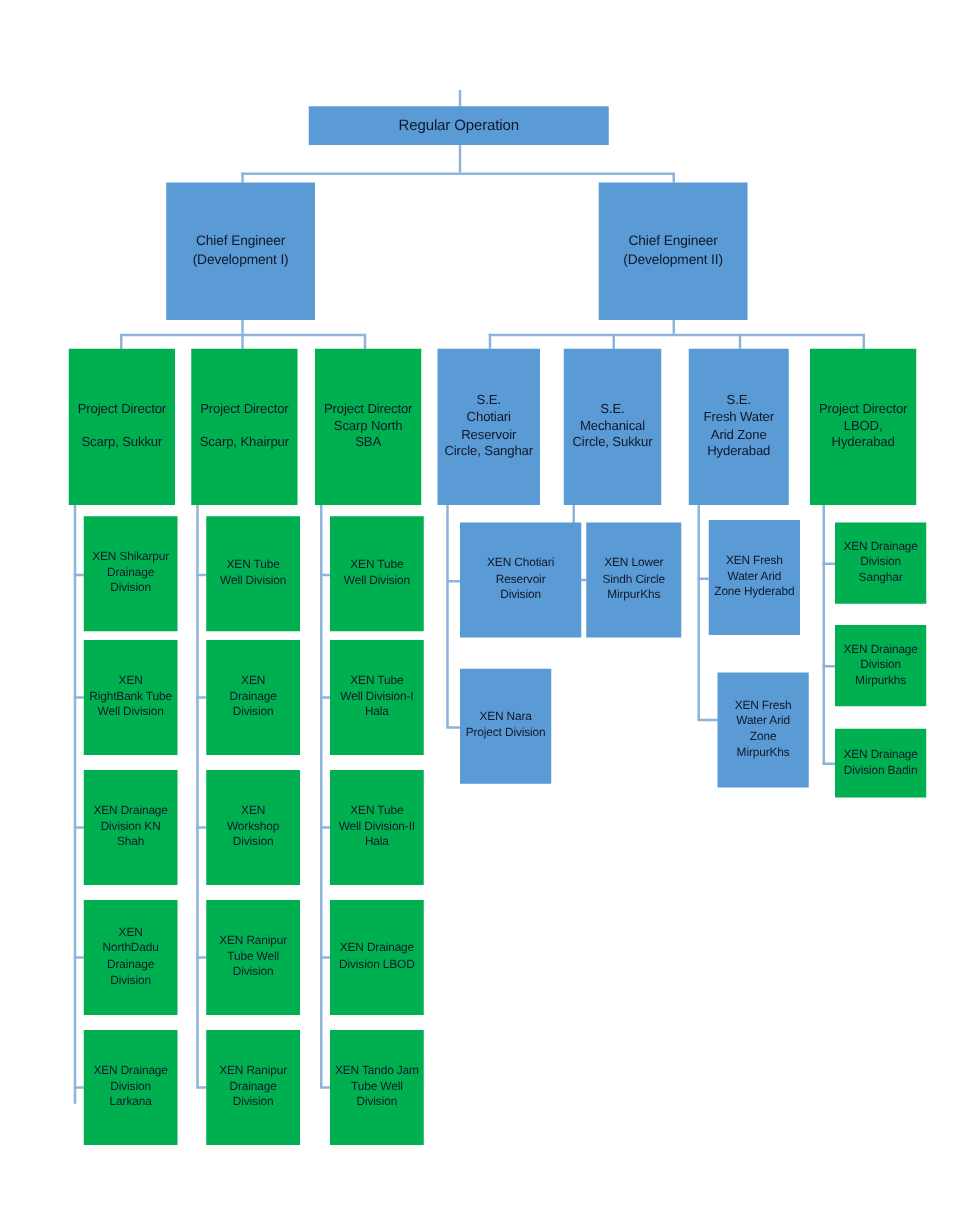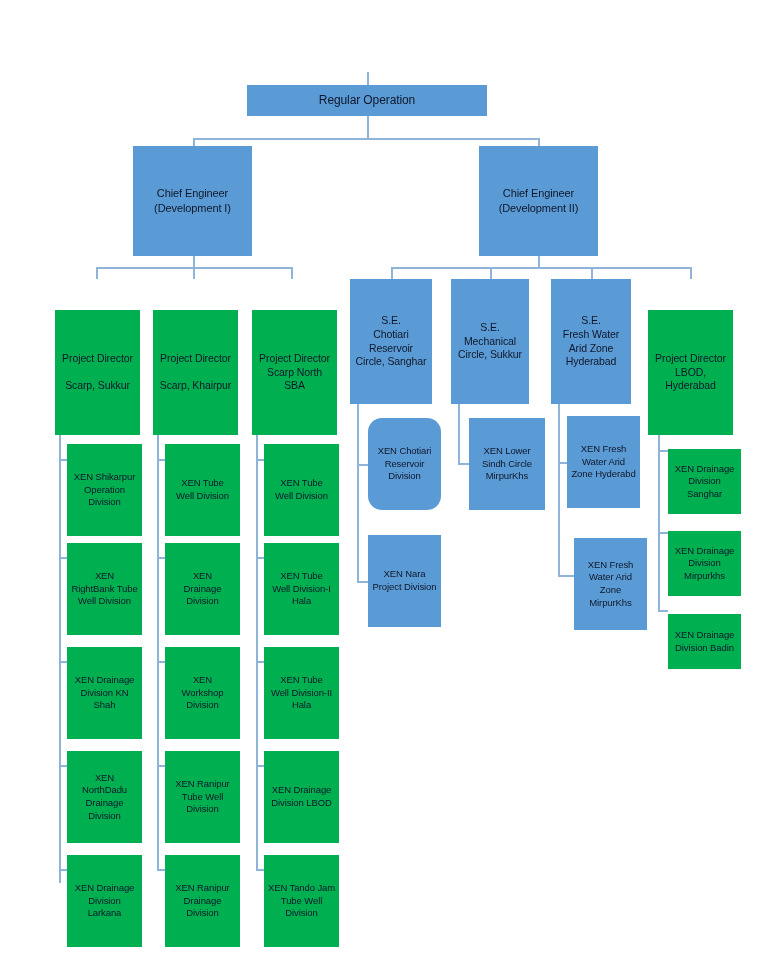--- a/index.html
+++ b/index.html
@@ -20,21 +20,21 @@
     text-align:center;
     color:#0f172a;
     font-size:10.5px;
     line-height:1.32;
     letter-spacing:-0.1px;
     overflow:visible;
     white-space:pre-line;
   }
   .node span{display:block;width:112%;}
   .blue{background:#5B9BD5;}
-  .green{background:#00B050;margin-top:31px;}
+  .green{background:#00B050;}
 
   .root{font-size:12px;}
   .lvl2{font-size:11px;align-items:center;}
   .lvl3{font-size:10.5px;}
   .leaf{font-size:9.5px;}
 
   .ln{position:absolute;background:#8FB4D9;}
   .lnv{width:1.5px;}
   .lnh{height:1.5px;}
 </style>
@@ -146,21 +146,21 @@
 Hyderabad</span>
   </div>
   <div class="node green lvl3" style="left:648px;top:279px;width:85px;height:125px;">
     <span>Project Director
 LBOD,
 Hyderabad</span>
   </div>
 
   <div class="node green leaf" style="left:67px;top:413px;width:75px;height:92px;">
     <span>XEN Shikarpur
-Operation
+Drainage
 Division</span></div>
   <div class="node green leaf" style="left:67px;top:512px;width:75px;height:92px;">
     <span>XEN
 RightBank Tube
 Well Division</span></div>
   <div class="node green leaf" style="left:67px;top:616px;width:75px;height:92px;">
     <span>XEN Drainage
 Division KN
 Shah</span></div>
   <div class="node green leaf" style="left:67px;top:720px;width:75px;height:92px;">
@@ -205,21 +205,21 @@
 Well Division-II
 Hala</span></div>
   <div class="node green leaf" style="left:264px;top:720px;width:75px;height:92px;">
     <span>XEN Drainage
 Division LBOD</span></div>
   <div class="node green leaf" style="left:264px;top:824px;width:75px;height:92px;">
     <span>XEN Tando Jam
 Tube Well
 Division</span></div>
 
-  <div class="node blue leaf" style="left:368px;top:418px;width:73px;height:92px;border-radius:14px;">
+  <div class="node blue leaf" style="left:368px;top:418px;width:97px;height:92px;">
     <span>XEN Chotiari
 Reservoir
 Division</span></div>
   <div class="node blue leaf" style="left:368px;top:535px;width:73px;height:92px;">
     <span>XEN    Nara
 Project Division</span></div>
 
   <div class="node blue leaf" style="left:469px;top:418px;width:76px;height:92px;">
     <span>XEN  Lower
 Sindh Circle

